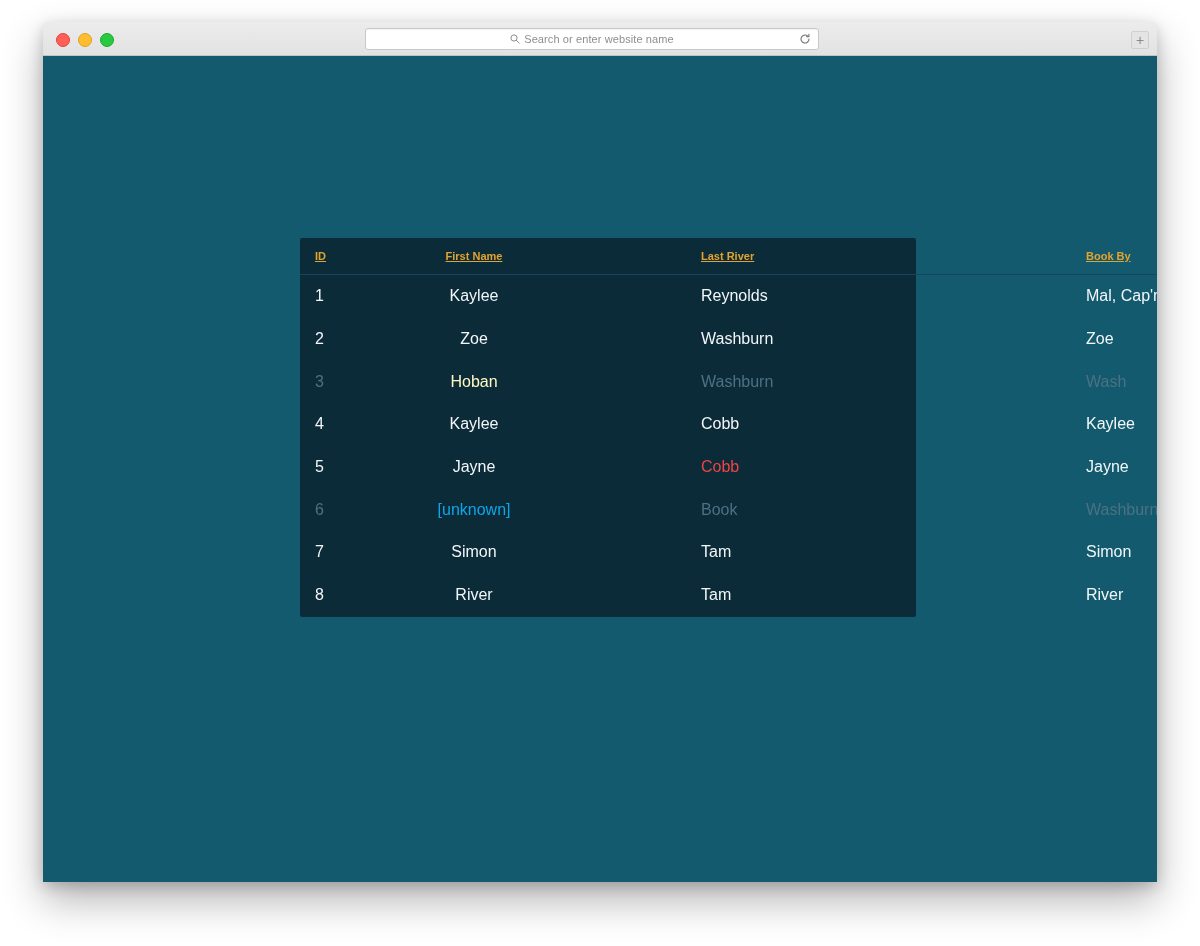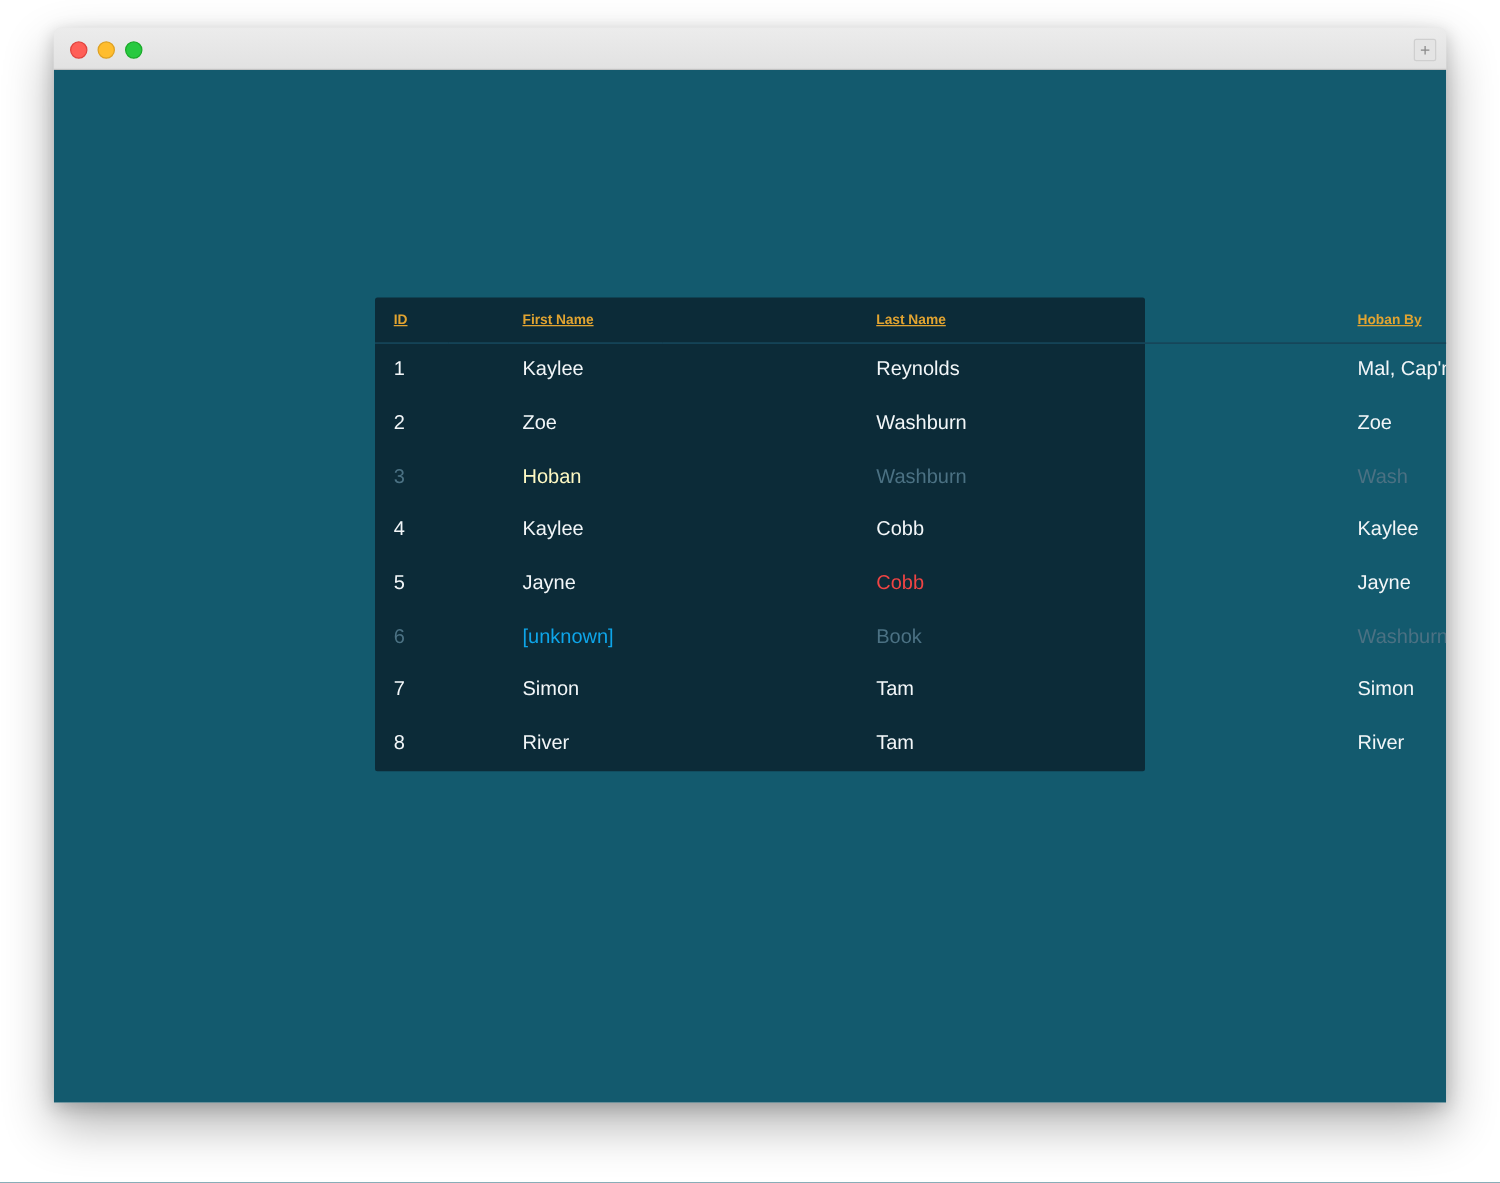--- a/index.html
+++ b/index.html
@@ -148,55 +148,72 @@
     height: 42.7px;
     vertical-align: middle;
     white-space: nowrap;
   }
   tr.row-inactive td {
     color: #4b7183;
   }
 
   
   .col-id      { width: 44px;  padding-left: 15px !important; }
-  .col-first   { width: 112px; padding-left: 59px !important; }
+  .col-first   { width: 112px; padding-left: 59px !important; text-align: center; }
   .col-last    { width: 107px; padding-left: 171px !important; }
   .col-goes    { width: 108px; padding-left: 278px !important; }
 
   
   table.abs-cols { table-layout: fixed; }
   table.abs-cols th, table.abs-cols td { position: relative; }
 </style>
 </head>
 <body>
 
 <div id="browser-window">
 
   <div id="titlebar">
 
     <div id="traffic-lights">
       <span class="tl-dot tl-close"></span>
       <span class="tl-dot tl-min"></span>
       <span class="tl-dot tl-max"></span>
     </div>
 
+    <div id="address-bar">
+      <div id="address-bar-inner">
+        <span id="search-icon">
+          <svg width="10" height="10" viewBox="0 0 10 10">
+            <circle cx="4" cy="4" r="3.1" fill="none" stroke="#8e8e8e" stroke-width="1"></circle>
+            <line x1="6.3" y1="6.3" x2="9.2" y2="9.2" stroke="#8e8e8e" stroke-width="1" stroke-linecap="round"></line>
+          </svg>
+        </span>
+        <span id="address-placeholder">Search or enter website name</span>
+      </div>
+      <span id="reload-button">
+        <svg width="12" height="12" viewBox="0 0 12 12">
+          <path d="M10 6a4 4 0 1 1-1.2-2.85" fill="none" stroke="#7d7d7d" stroke-width="1.2" stroke-linecap="round"></path>
+          <path d="M9.9 1.3 L9.9 3.6 L7.6 3.6" fill="none" stroke="#7d7d7d" stroke-width="1.2" stroke-linecap="round" stroke-linejoin="round"></path>
+        </svg>
+      </span>
+    </div>
 
     <div id="new-tab-button">+</div>
   </div>
 
   <div id="page-viewport" style="background: rgb(19, 90, 110);">
 
     <div id="data-table-wrap" style="background: rgb(12, 43, 56);">
       <table class="abs-cols">
         <thead>
           <tr>
             <th class="col-id" style="color: rgb(226, 164, 49); border-bottom-color: rgb(22, 70, 90);">ID</th>
             <th class="col-first" style="color: rgb(226, 164, 49); border-bottom-color: rgb(22, 70, 90);">First Name</th>
-            <th class="col-last" style="color: rgb(226, 164, 49); border-bottom-color: rgb(22, 70, 90);">Last Name</th>
-            <th class="col-goes" style="color: rgb(226, 164, 49); border-bottom-color: rgb(22, 70, 90);">Hoban By</th>
+            <th class="col-last" style="color: rgb(226, 164, 49); border-bottom-color: rgb(22, 70, 90);">Last River</th>
+            <th class="col-goes" style="color: rgb(226, 164, 49); border-bottom-color: rgb(22, 70, 90);">Book By</th>
 
           </tr>
         </thead>
         <tbody id="crew-table-body">
             <tr>
               <td class="col-id" style="color: rgb(242, 246, 248);">1</td>
               <td class="col-first" style="color: rgb(242, 246, 248);">Kaylee</td>
               <td class="col-last" style="color: rgb(242, 246, 248);">Reynolds</td>
               <td class="col-goes" style="color: rgb(242, 246, 248);">Mal, Cap'n</td>
             </tr>

